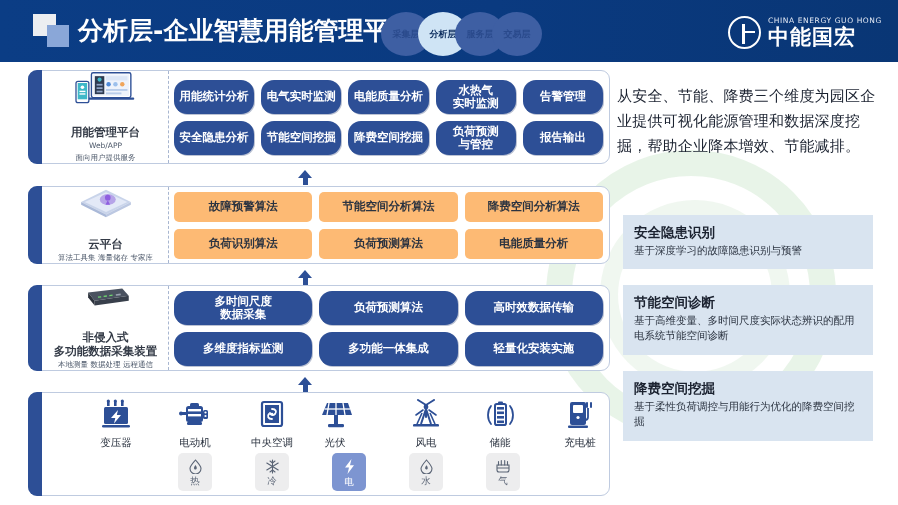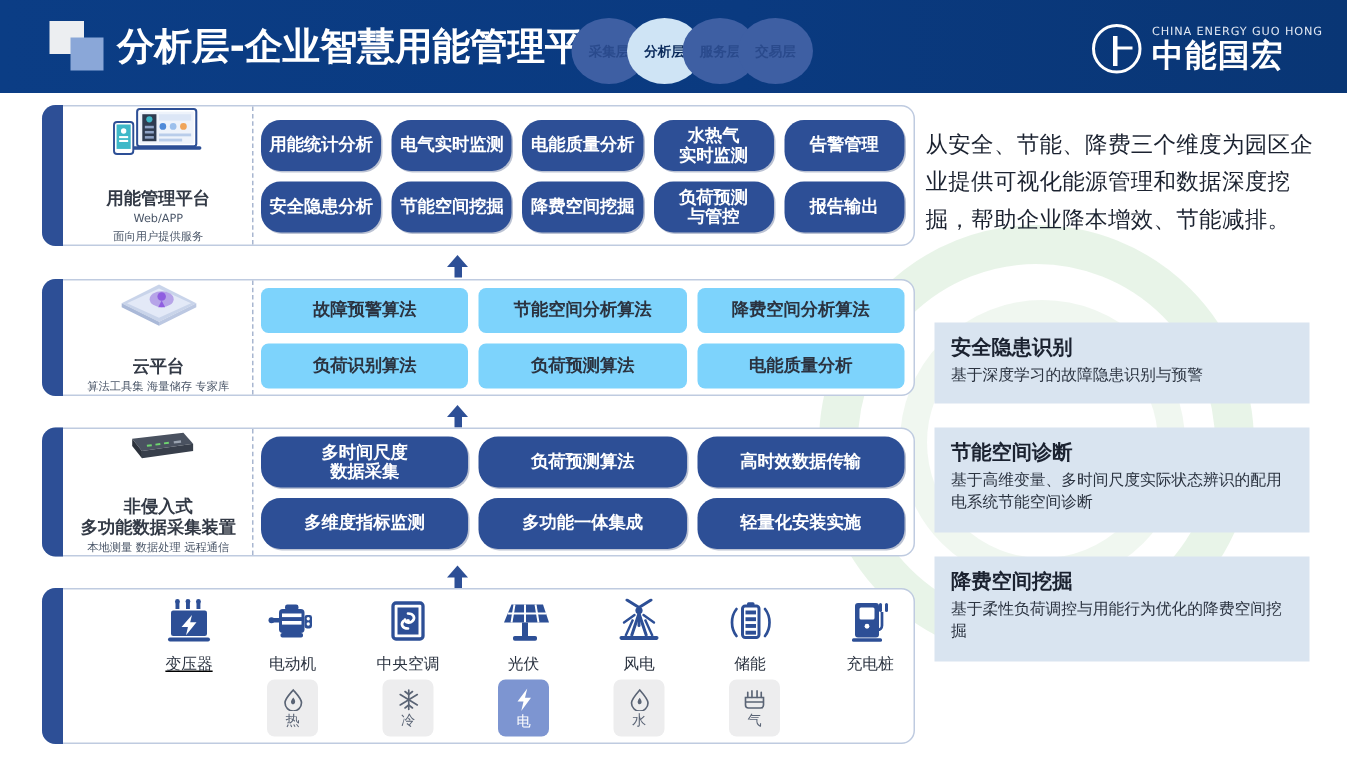--- a/index.html
+++ b/index.html
@@ -94,21 +94,21 @@
   .btn-grid{position:absolute;left:131px;top:0;right:6px;bottom:0;
     display:flex;flex-direction:column;justify-content:center;gap:7px;}
   .btn-row{display:flex;gap:7px;}
   .pill{
     flex:1;height:30px;border-radius:5px;
     display:flex;align-items:center;justify-content:center;text-align:center;
     font-size:11.5px;font-weight:bold;line-height:13px;
     box-sizing:border-box;
   }
   .pill.blue{background:#2d4f96;color:#ffffff;box-shadow:1px 1px 0 rgba(60,80,130,.35);}
-  .pill.grey{background:#7dd3fc;color:#2b3340;}
+  .pill.grey{background:#fdba74;color:#2b3340;}
   .pill.tall{height:34px;border-radius:13px;}
 
   
   .arrow{position:absolute;width:14px;height:15px;}
   .arrow .shaft{position:absolute;left:4.5px;top:6px;width:5px;height:9px;background:#2d4f96;}
   .arrow .head{position:absolute;left:0;top:0;width:0;height:0;
     border-left:7px solid transparent;border-right:7px solid transparent;border-bottom:8px solid #2d4f96;}
   .dev-item{position:absolute;top:6px;width:74px;display:flex;flex-direction:column;align-items:center;}
   .dev-item .lbl{font-size:10.5px;color:#2b3340;margin-top:3px;white-space:nowrap;}
   .energy-item{position:absolute;top:60px;width:34px;height:38px;border-radius:5px;
@@ -295,21 +295,21 @@
 
     <div class="arrow" style="left:298px;top:315px;">
       <div class="head"></div>
         <div class="shaft"></div>
     </div>
 
     <div class="panel" style="left:28px;top:330px;width:582px;height:104px;">
       <div class="edge"></div>
       <div class="inner">
 
-        <div class="dev-item" style="left:46px;text-decoration:underline;">
+        <div class="dev-item" style="left:36px;">
           <svg width="34" height="34" viewBox="0 0 34 34">
             <rect x="8" y="2" width="2.6" height="5" fill="#2d4f96"></rect>
             <rect x="15" y="2" width="2.6" height="5" fill="#2d4f96"></rect>
             <rect x="22" y="2" width="2.6" height="5" fill="#2d4f96"></rect>
             <circle cx="9.3" cy="2" r="1.6" fill="#2d4f96"></circle>
             <circle cx="16.3" cy="2" r="1.6" fill="#2d4f96"></circle>
             <circle cx="23.3" cy="2" r="1.6" fill="#2d4f96"></circle>
             <rect x="5" y="8" width="24" height="17" rx="1.5" fill="#2d4f96"></rect>
             <path d="M19 11 l-7 8 h4.3 l-1.3 5.5 l7-8.6 h-4.2 z" fill="#ffffff"></path>
             <rect x="3" y="26" width="28" height="2.6" rx="1.3" fill="#2d4f96"></rect>
@@ -337,21 +337,21 @@
           <svg width="34" height="34" viewBox="0 0 34 34">
             <rect x="7" y="3" width="20" height="24" rx="2" fill="none" stroke="#2d4f96" stroke-width="2.2"></rect>
             <rect x="10" y="6" width="14" height="18" fill="#2d4f96"></rect>
             <path d="M17 10 c4 0 5 3 3 5 c-2 2 -5 1 -5 -1" fill="none" stroke="#ffffff" stroke-width="1.8" stroke-linecap="round"></path>
             <path d="M17 20 c-4 0 -5 -3 -3 -5" fill="none" stroke="#ffffff" stroke-width="1.8" stroke-linecap="round"></path>
             <circle cx="17" cy="15" r="1.3" fill="#ffffff"></circle>
           </svg>
           <div class="lbl">中央空调</div>
         </div>
 
-        <div class="dev-item" style="left:269px;">
+        <div class="dev-item" style="left:255px;">
           <svg width="38" height="34" viewBox="0 0 38 34">
             <polygon points="6,16 11,4 32,4 36,16" fill="#2d4f96"></polygon>
             <line x1="13" y1="4" x2="11" y2="16" stroke="#ffffff" stroke-width="1.3"></line>
             <line x1="20" y1="4" x2="20" y2="16" stroke="#ffffff" stroke-width="1.3"></line>
             <line x1="27" y1="4" x2="29" y2="16" stroke="#ffffff" stroke-width="1.3"></line>
             <line x1="8.5" y1="10" x2="34" y2="10" stroke="#ffffff" stroke-width="1.3"></line>
             <rect x="18" y="16" width="4" height="9" fill="#2d4f96"></rect>
             <rect x="12" y="25" width="16" height="3.2" rx="1.2" fill="#2d4f96"></rect>
           </svg>
           <div class="lbl">光伏</div>

